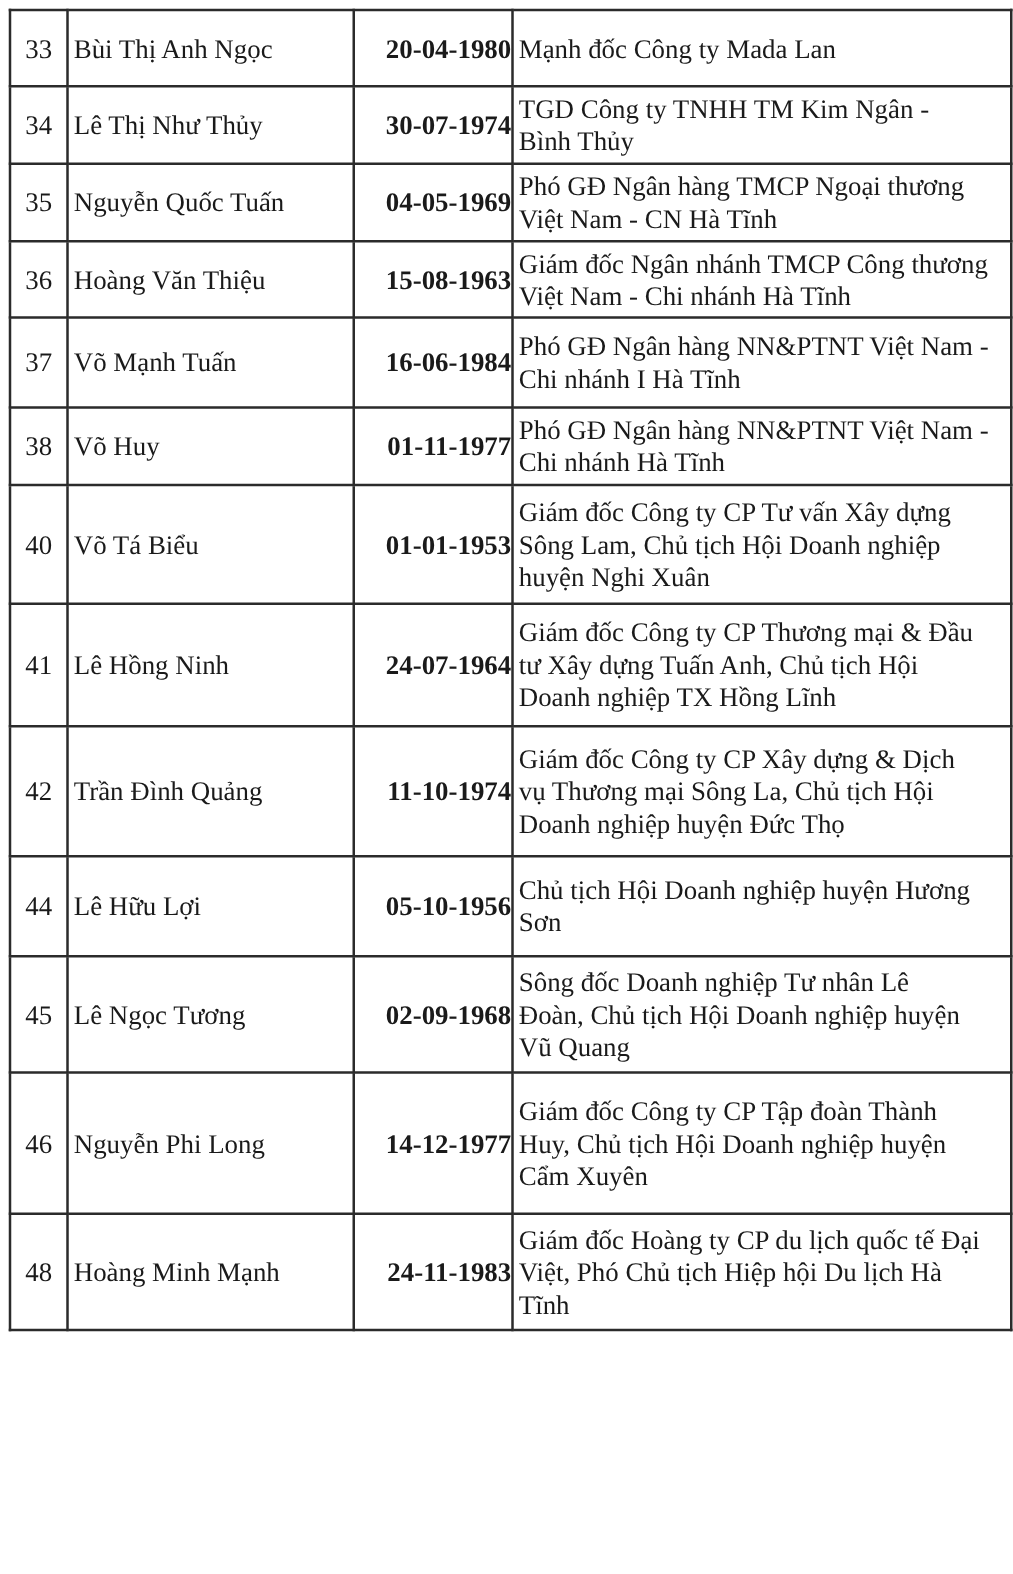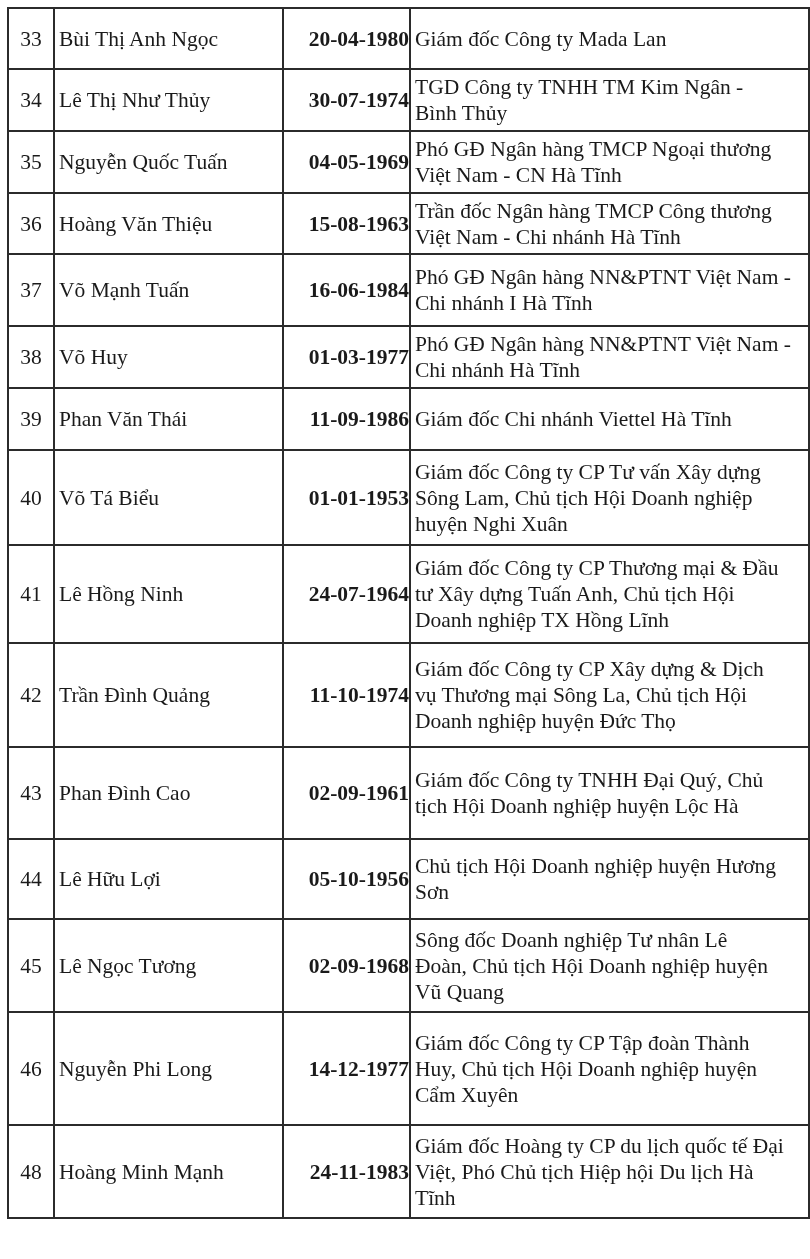--- a/index.html
+++ b/index.html
@@ -55,21 +55,21 @@
       <col class="c-dob">
       <col class="c-pos">
     </colgroup>
     <tbody id="tbody">
 
       <tr style="height: 61px;">
           <td class="no">33</td>
           <td class="name">Bùi Thị Anh Ngọc</td>
           <td class="dob">20-04-1980</td>
           <td class="pos">
-            <span class="pos-line">Giám đốc Công ty Mada Lan</span>
+            <span class="pos-line">Mạnh đốc Công ty Mada Lan</span>
           </td>
         </tr>
       <tr style="height: 62px;">
           <td class="no">34</td>
           <td class="name">Lê Thị Như Thủy</td>
           <td class="dob">30-07-1974</td>
           <td class="pos">
             <span class="pos-line">TGD Công ty TNHH TM Kim Ngân -</span>
             <span class="pos-line">Bình Thủy</span>
           </td>
@@ -81,48 +81,40 @@
           <td class="pos">
             <span class="pos-line">Phó GĐ Ngân hàng TMCP Ngoại thương</span>
             <span class="pos-line">Việt Nam  - CN Hà Tĩnh</span>
           </td>
         </tr>
       <tr style="height: 61px;">
           <td class="no">36</td>
           <td class="name">Hoàng Văn Thiệu</td>
           <td class="dob">15-08-1963</td>
           <td class="pos">
-            <span class="pos-line">Trần đốc Ngân hàng TMCP Công thương</span>
+            <span class="pos-line">Giám đốc Ngân nhánh TMCP Công thương</span>
             <span class="pos-line">Việt Nam  - Chi nhánh Hà Tĩnh</span>
           </td>
         </tr>
       <tr style="height: 72px;">
           <td class="no">37</td>
           <td class="name">Võ Mạnh Tuấn</td>
           <td class="dob">16-06-1984</td>
           <td class="pos">
             <span class="pos-line">Phó GĐ Ngân hàng NN&amp;PTNT Việt Nam -</span>
             <span class="pos-line">Chi nhánh I Hà Tĩnh</span>
           </td>
         </tr>
       <tr style="height: 62px;">
           <td class="no">38</td>
           <td class="name">Võ Huy</td>
-          <td class="dob">01-03-1977</td>
+          <td class="dob">01-11-1977</td>
           <td class="pos">
             <span class="pos-line">Phó GĐ Ngân hàng NN&amp;PTNT Việt Nam -</span>
             <span class="pos-line">Chi nhánh Hà Tĩnh</span>
-          </td>
-        </tr>
-      <tr style="height: 62px;">
-          <td class="no">39</td>
-          <td class="name">Phan Văn Thái</td>
-          <td class="dob">11-09-1986</td>
-          <td class="pos">
-            <span class="pos-line">Giám đốc Chi nhánh Viettel Hà Tĩnh</span>
           </td>
         </tr>
       <tr style="height: 95px;">
           <td class="no">40</td>
           <td class="name">Võ Tá Biểu</td>
           <td class="dob">01-01-1953</td>
           <td class="pos">
             <span class="pos-line">Giám đốc Công ty CP Tư vấn Xây dựng</span>
             <span class="pos-line">Sông Lam, Chủ tịch Hội Doanh nghiệp</span>
             <span class="pos-line">huyện Nghi Xuân</span>
@@ -139,29 +131,20 @@
           </td>
         </tr>
       <tr style="height: 104px;">
           <td class="no">42</td>
           <td class="name">Trần Đình Quảng</td>
           <td class="dob">11-10-1974</td>
           <td class="pos">
             <span class="pos-line">Giám đốc Công ty CP Xây dựng &amp; Dịch</span>
             <span class="pos-line">vụ Thương mại Sông La, Chủ tịch Hội</span>
             <span class="pos-line">Doanh nghiệp huyện Đức Thọ</span>
-          </td>
-        </tr>
-      <tr style="height: 92px;">
-          <td class="no">43</td>
-          <td class="name">Phan Đình Cao</td>
-          <td class="dob">02-09-1961</td>
-          <td class="pos">
-            <span class="pos-line">Giám đốc Công ty TNHH Đại Quý, Chủ</span>
-            <span class="pos-line">tịch Hội Doanh nghiệp huyện Lộc Hà</span>
           </td>
         </tr>
       <tr style="height: 80px;">
           <td class="no">44</td>
           <td class="name">Lê Hữu Lợi</td>
           <td class="dob">05-10-1956</td>
           <td class="pos">
             <span class="pos-line">Chủ tịch Hội Doanh nghiệp huyện Hương</span>
             <span class="pos-line">Sơn</span>
           </td>

